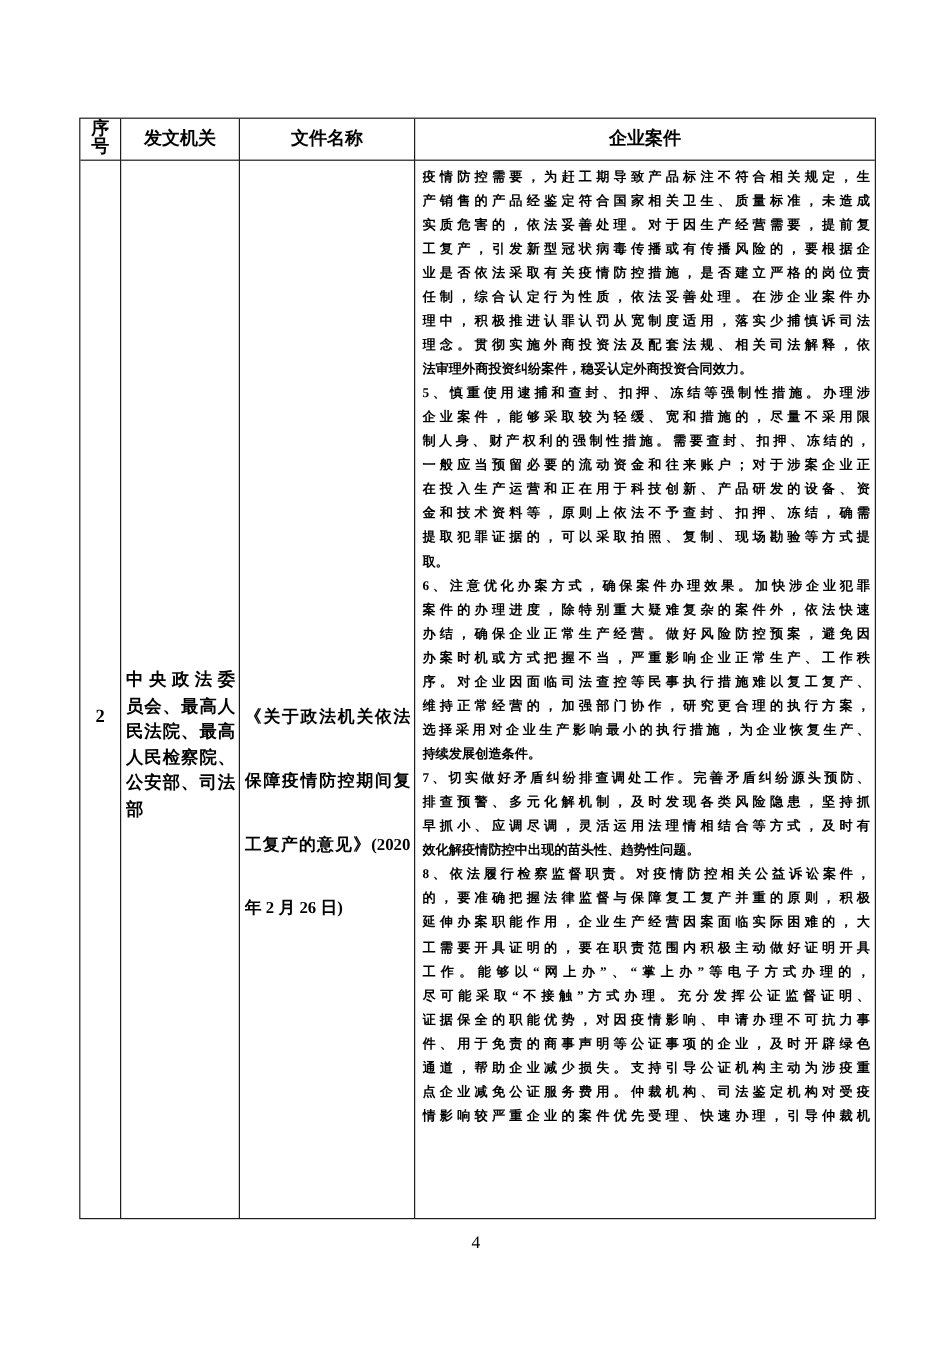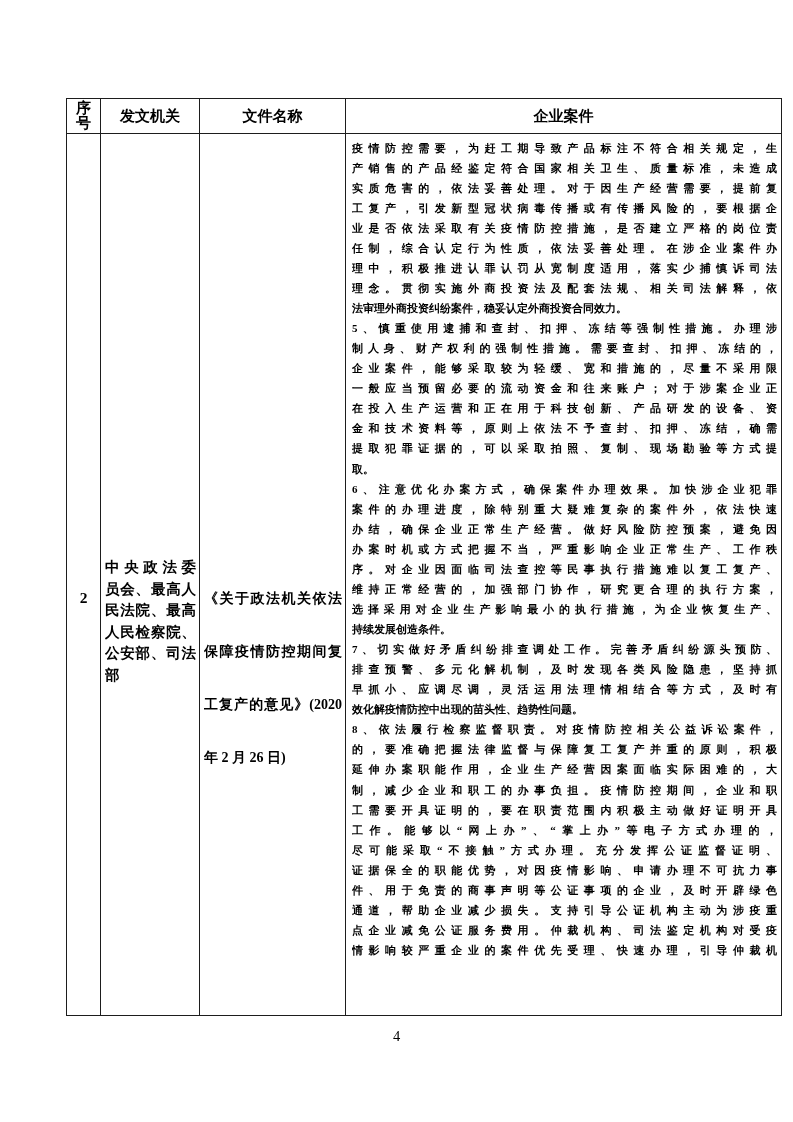--- a/index.html
+++ b/index.html
@@ -3,21 +3,21 @@
 <meta charset="utf-8">
 <style>
   * { margin:0; padding:0; box-sizing:border-box; }
   html,body { background:#ffffff; }
   body {
     width:793px; height:1122px; position:relative;
     font-family:"Liberation Serif","DejaVu Serif",serif;
     color:#000;
   }
   .doc-table {
-    position:absolute; left:66px; top:98px; width:716px; height:918px;
+    position:absolute; left:66px; top:98px; width:664px; height:918px;
     border:1.6px solid #1d1d1d;
     display:grid;
     grid-template-columns:34px 99px 146px 1fr;
     grid-template-rows:35px 1fr;
   }
   .cell { overflow:hidden; }
   .hcell {
     display:flex; align-items:center; justify-content:center;
     font-weight:bold; font-size:15px; line-height:16px;
     border-bottom:1.6px solid #1d1d1d;
@@ -87,43 +87,42 @@
       <div class="ln">疫情防控需要，为赶工期导致产品标注不符合相关规定，生</div>
       <div class="ln">产销售的产品经鉴定符合国家相关卫生、质量标准，未造成</div>
       <div class="ln">实质危害的，依法妥善处理。对于因生产经营需要，提前复</div>
       <div class="ln">工复产，引发新型冠状病毒传播或有传播风险的，要根据企</div>
       <div class="ln">业是否依法采取有关疫情防控措施，是否建立严格的岗位责</div>
       <div class="ln">任制，综合认定行为性质，依法妥善处理。在涉企业案件办</div>
       <div class="ln">理中，积极推进认罪认罚从宽制度适用，落实少捕慎诉司法</div>
       <div class="ln">理念。贯彻实施外商投资法及配套法规、相关司法解释，依</div>
       <div class="ln ln-end">法审理外商投资纠纷案件，稳妥认定外商投资合同效力。</div>
       <div class="ln">5、慎重使用逮捕和查封、扣押、冻结等强制性措施。办理涉</div>
+      <div class="ln">企业案件，能够采取较为轻缓、宽和措施的，尽量不采用限</div>
       <div class="ln">制人身、财产权利的强制性措施。需要查封、扣押、冻结的，</div>
-      <div class="ln">企业案件，能够采取较为轻缓、宽和措施的，尽量不采用限</div>
       <div class="ln">一般应当预留必要的流动资金和往来账户；对于涉案企业正</div>
       <div class="ln">在投入生产运营和正在用于科技创新、产品研发的设备、资</div>
       <div class="ln">金和技术资料等，原则上依法不予查封、扣押、冻结，确需</div>
       <div class="ln">提取犯罪证据的，可以采取拍照、复制、现场勘验等方式提</div>
       <div class="ln ln-end">取。</div>
       <div class="ln">6、注意优化办案方式，确保案件办理效果。加快涉企业犯罪</div>
       <div class="ln">案件的办理进度，除特别重大疑难复杂的案件外，依法快速</div>
       <div class="ln">办结，确保企业正常生产经营。做好风险防控预案，避免因</div>
       <div class="ln">办案时机或方式把握不当，严重影响企业正常生产、工作秩</div>
       <div class="ln">序。对企业因面临司法查控等民事执行措施难以复工复产、</div>
       <div class="ln">维持正常经营的，加强部门协作，研究更合理的执行方案，</div>
       <div class="ln">选择采用对企业生产影响最小的执行措施，为企业恢复生产、</div>
       <div class="ln ln-end">持续发展创造条件。</div>
       <div class="ln">7、切实做好矛盾纠纷排查调处工作。完善矛盾纠纷源头预防、</div>
       <div class="ln">排查预警、多元化解机制，及时发现各类风险隐患，坚持抓</div>
       <div class="ln">早抓小、应调尽调，灵活运用法理情相结合等方式，及时有</div>
       <div class="ln ln-end">效化解疫情防控中出现的苗头性、趋势性问题。</div>
       <div class="ln">8、依法履行检察监督职责。对疫情防控相关公益诉讼案件，</div>
       <div class="ln">的，要准确把握法律监督与保障复工复产并重的原则，积极</div>
       <div class="ln">延伸办案职能作用，企业生产经营因案面临实际困难的，大</div>
-      <div class="ln">制，减少企业和职工的办事负担。疫情防控期间，企业和职</div>
       <div class="ln">工需要开具证明的，要在职责范围内积极主动做好证明开具</div>
       <div class="ln">工作。能够以“网上办”、“掌上办”等电子方式办理的，</div>
       <div class="ln">尽可能采取“不接触”方式办理。充分发挥公证监督证明、</div>
       <div class="ln">证据保全的职能优势，对因疫情影响、申请办理不可抗力事</div>
       <div class="ln">件、用于免责的商事声明等公证事项的企业，及时开辟绿色</div>
       <div class="ln">通道，帮助企业减少损失。支持引导公证机构主动为涉疫重</div>
       <div class="ln">点企业减免公证服务费用。仲裁机构、司法鉴定机构对受疫</div>
       <div class="ln">情影响较严重企业的案件优先受理、快速办理，引导仲裁机</div>
     </div>
 </div>

